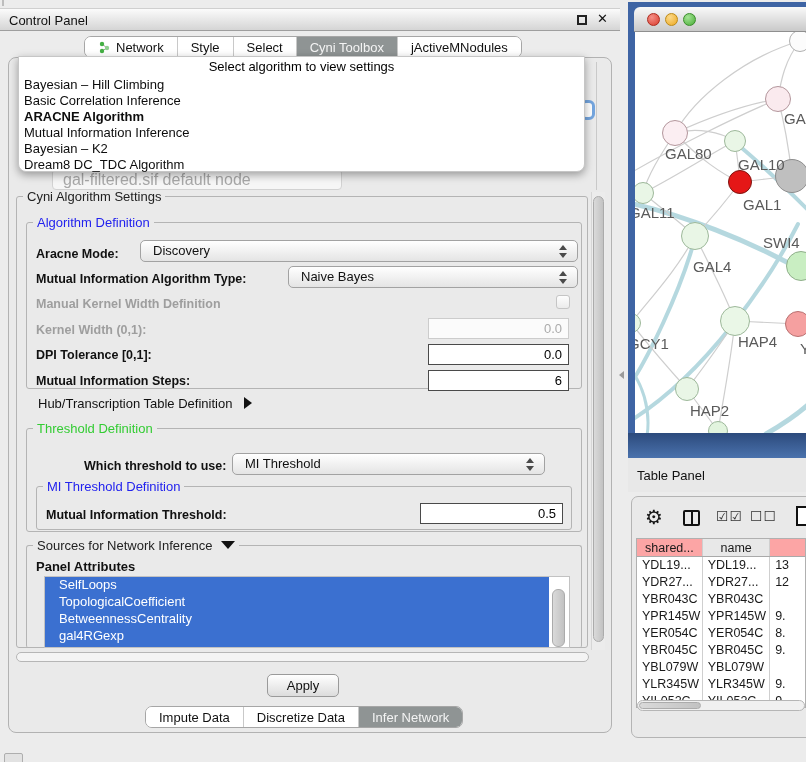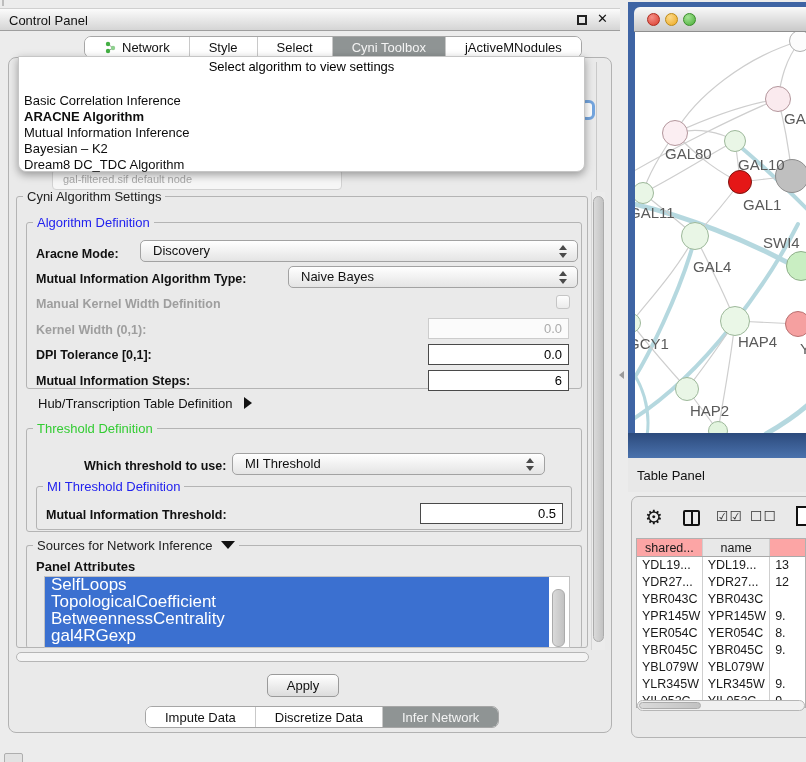--- a/index.html
+++ b/index.html
@@ -15,38 +15,38 @@
   .titlebar .title { position:absolute; left:9px; top:4px; font-size:13px; color:#111; }
   .float-btn { position:absolute; right:33px; top:6px; width:10px; height:10px; border:2px solid #222; }
   .close-btn { position:absolute; right:12px; top:2px; font-size:13px; font-weight:bold; color:#111; }
 
   .outer-panel { left:8px; top:57px; width:604px; height:676px; background:#eaeaea;
     border:1px solid #b2b2b2; border-radius:8px; }
 
   
   .tabstrip { display:flex; height:22px; border:1px solid #a6a6a6; border-radius:7px;
     background:#fff; overflow:hidden; font-size:13px; }
-  .tab { padding:0 19px; line-height:21px; color:#111; border-right:1px solid #c9c9c9;
+  .tab { padding:0 13px; line-height:21px; color:#111; border-right:1px solid #c9c9c9;
     display:flex; align-items:center; gap:5px; background:#fff; white-space:nowrap; }
   .tab:last-child { border-right:none; }
   .tab.sel { background:#8f9494; color:#f4f4f4; }
 
   
   .popup { left:18px; top:56px; width:567px; height:116px; background:#fff;
     border:1px solid #c6c6c6; border-radius:0 0 8px 8px;
     box-shadow:0 3px 8px rgba(0,0,0,.35); z-index:30; }
   .popup .prompt { position:absolute; left:0; top:2px; width:100%; text-align:center;
     color:#000000; font-size:13px; }
   .popup .mi { position:absolute; left:5px; width:550px; height:16px; font-size:13px;
     line-height:16px; color:#0d0d0d; white-space:nowrap; }
   .popup .mi.bold { font-weight:bold; }
 
   
   .ghost-combo { left:52px; top:169px; width:290px; height:21px; border:1px solid #d2d2d2;
-    border-radius:4px; background:#f6f6f6; color:#a8a8a8; font-size:11px;
+    border-radius:4px; background:#f6f6f6; color:#a8a8a8; font-size:16px;
     line-height:19px; padding-left:10px; z-index:5; }
   .bg-frag-line { background:#c9c9c9; z-index:4; }
   .bg-frag-blue { left:580px; top:100px; width:15px; height:20px; border:3px solid #74a5de;
     border-radius:6px; background:#fff; z-index:4; }
 
   
   .group { border:1px solid #b4b4b4; border-radius:3px; background:transparent; }
   .gtitle { position:absolute; top:-8px; left:6px; background:#eaeaea; padding:0 4px;
     font-size:13px; color:#222; white-space:nowrap; }
   .gtitle.blue { color:#2222ee; }
@@ -71,22 +71,22 @@
 
   .checkbox { width:14px; height:14px; border:1px solid #c5c5c5; border-radius:3px;
     background:linear-gradient(#fdfdfd,#ebebeb); }
 
   .tri-right { display:inline-block; width:0; height:0; border-top:6px solid transparent;
     border-bottom:6px solid transparent; border-left:8px solid #111; vertical-align:-1px; }
   .tri-down { display:inline-block; width:0; height:0; border-left:7px solid transparent;
     border-right:7px solid transparent; border-top:8px solid #111; vertical-align:1px; }
 
   .attr-list { background:#fff; border:1px solid #c2c2c2; overflow:hidden; }
-  .attr-item { height:17px; background:#3b70d0; color:#fff; font-size:17px;
-    line-height:16px; padding-left:6px; width:504px; }
+  .attr-item { height:17px; background:#3b70d0; color:#fff; font-size:13px;
+    line-height:16px; padding-left:14px; width:504px; }
 
   .vscroll { background:#ececec; border-left:1px solid #d6d6d6; }
   .vthumb { background:linear-gradient(90deg,#dadada,#c2c2c2); border:1px solid #ababab; border-radius:6px; }
   .hscroll-pill { background:#f4f4f4; border:1px solid #b6b6b6; border-radius:6px; }
 
   .btn { border:1px solid #9a9a9a; border-radius:5px; background:linear-gradient(#ffffff,#dcdcdc);
     font-size:13px; text-align:center; color:#111; }
 
   
   .net-frame { left:628px; top:2px; width:178px; height:456px; background:#3e64a4; }
@@ -166,20 +166,21 @@
         <span>jActiveMNodules</span>
       </div>
   </div>
 
   <div class="abs bg-frag-line" style="left:596px;top:62px;width:1px;height:128px;"></div>
   <div class="abs bg-frag-blue"></div>
   <div class="abs ghost-combo">gal-filtered.sif default node</div>
 
   <div class="abs popup">
     <div class="prompt">Select algorithm to view settings</div>
+    <div class="mi" style="top:20px;">Bayesian – Hill Climbing</div>
     <div class="mi" style="top:36px;">Basic Correlation Inference</div>
     <div class="mi bold" style="top:52px;">ARACNE Algorithm</div>
     <div class="mi" style="top:68px;">Mutual Information Inference</div>
     <div class="mi" style="top:84px;">Bayesian – K2</div>
     <div class="mi" style="top:100px;">Dream8 DC_TDC Algorithm</div>
   </div>
 
   <div class="abs group" style="left:16px;top:196px;width:572px;height:452px;">
     <span class="gtitle">Cyni Algorithm Settings</span>
   </div>

